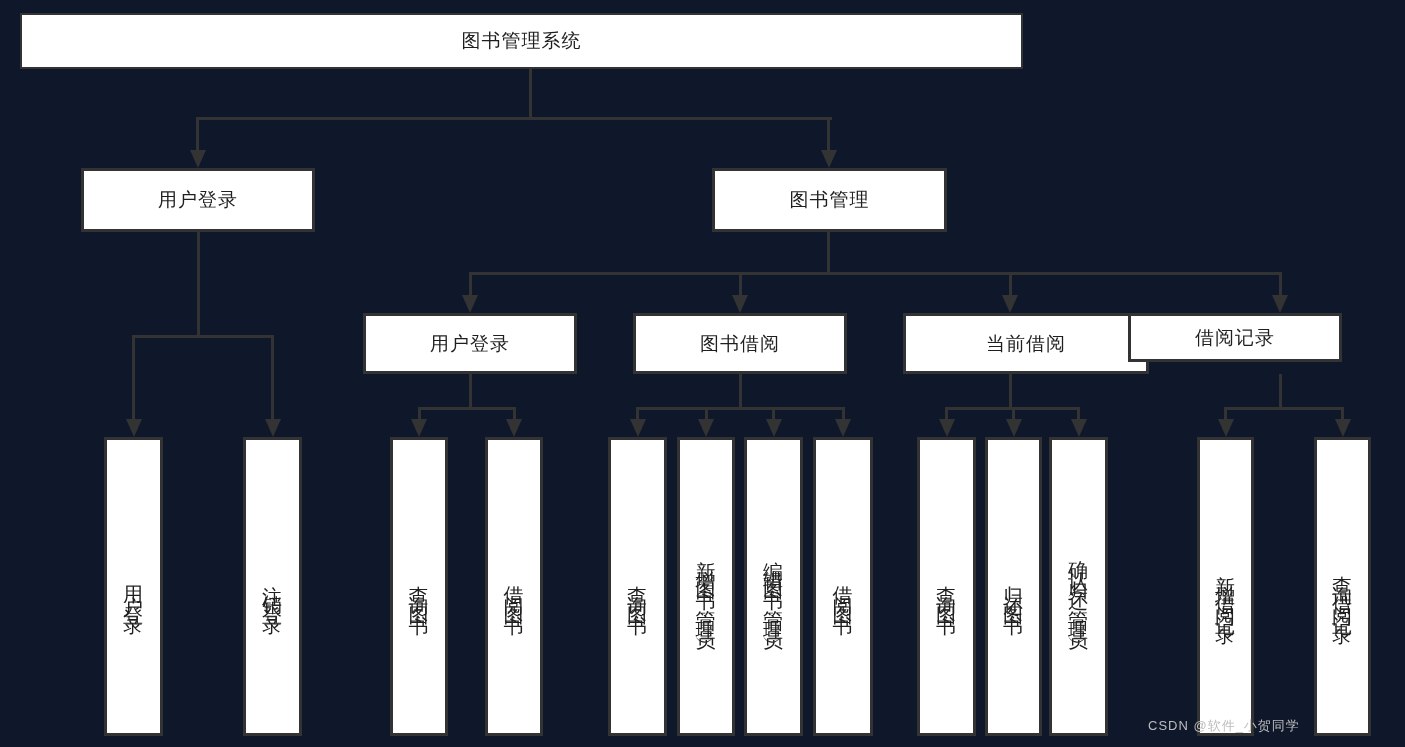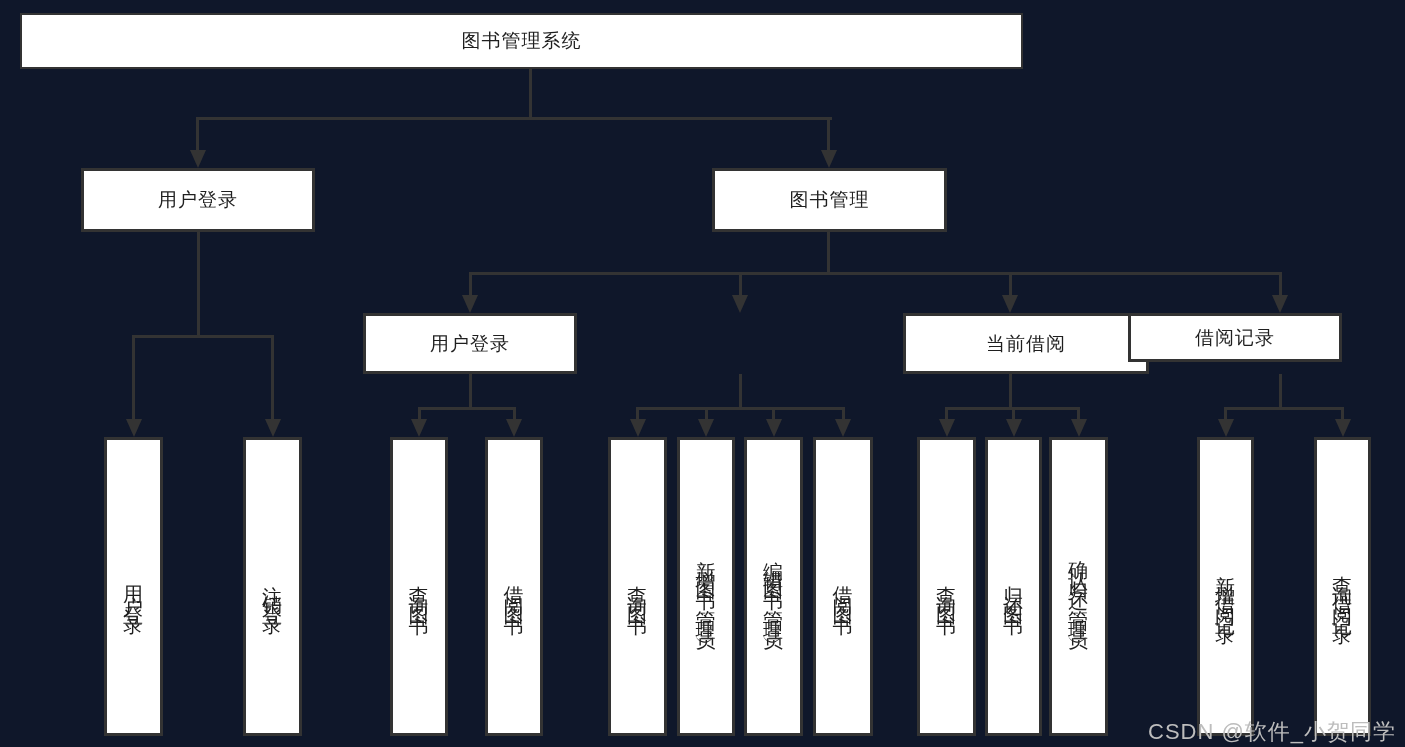--- a/index.html
+++ b/index.html
@@ -36,21 +36,21 @@
     writing-mode:vertical-rl;
     text-orientation:mixed;
     font-size:20px;
     letter-spacing:10px;
     line-height:1;
     padding-top:6px;
   }
   .watermark{
     position:absolute;
     left:1148px;top:717px;
-    font-size:22px;
+    font-size:13px;
     color:var(--wm);
     letter-spacing:1px;
     white-space:nowrap;
     z-index:5;
   }
 </style>
 </head>
 <body>
 
 <div class="canvas">
@@ -113,20 +113,21 @@
   <div class="arrow" style="left:1218px;top:419px"></div>
   <div class="line" style="left:1341px;top:407px;width:3px;height:12px"></div>
   <div class="arrow" style="left:1335px;top:419px"></div>
 
   <div class="node hnode root" style="left:20px;top:13px;width:1003px;height:56px">图书管理系统</div>
 
   <div class="node hnode" style="left:81px;top:168px;width:234px;height:64px">用户登录</div>
   <div class="node hnode" style="left:712px;top:168px;width:235px;height:64px">图书管理</div>
 
   <div class="node hnode" style="left:363px;top:313px;width:214px;height:61px">用户登录</div>
+  <div class="node hnode" style="left:633px;top:313px;width:214px;height:61px">图书借阅</div>
   <div class="node hnode" style="left:903px;top:313px;width:246px;height:61px">当前借阅</div>
   <div class="node hnode" style="left:1128px;top:313px;width:214px;height:49px">借阅记录</div>
 
   <div class="node vnode" style="left:104px;top:437px;width:59px;height:299px">用户登录</div>
   <div class="node vnode" style="left:243px;top:437px;width:59px;height:299px">注销登录</div>
 
   <div class="node vnode" style="left:390px;top:437px;width:58px;height:299px">查询图书</div>
   <div class="node vnode" style="left:485px;top:437px;width:58px;height:299px">借阅图书</div>
 
   <div class="node vnode" style="left:608px;top:437px;width:59px;height:299px">查询图书</div>

